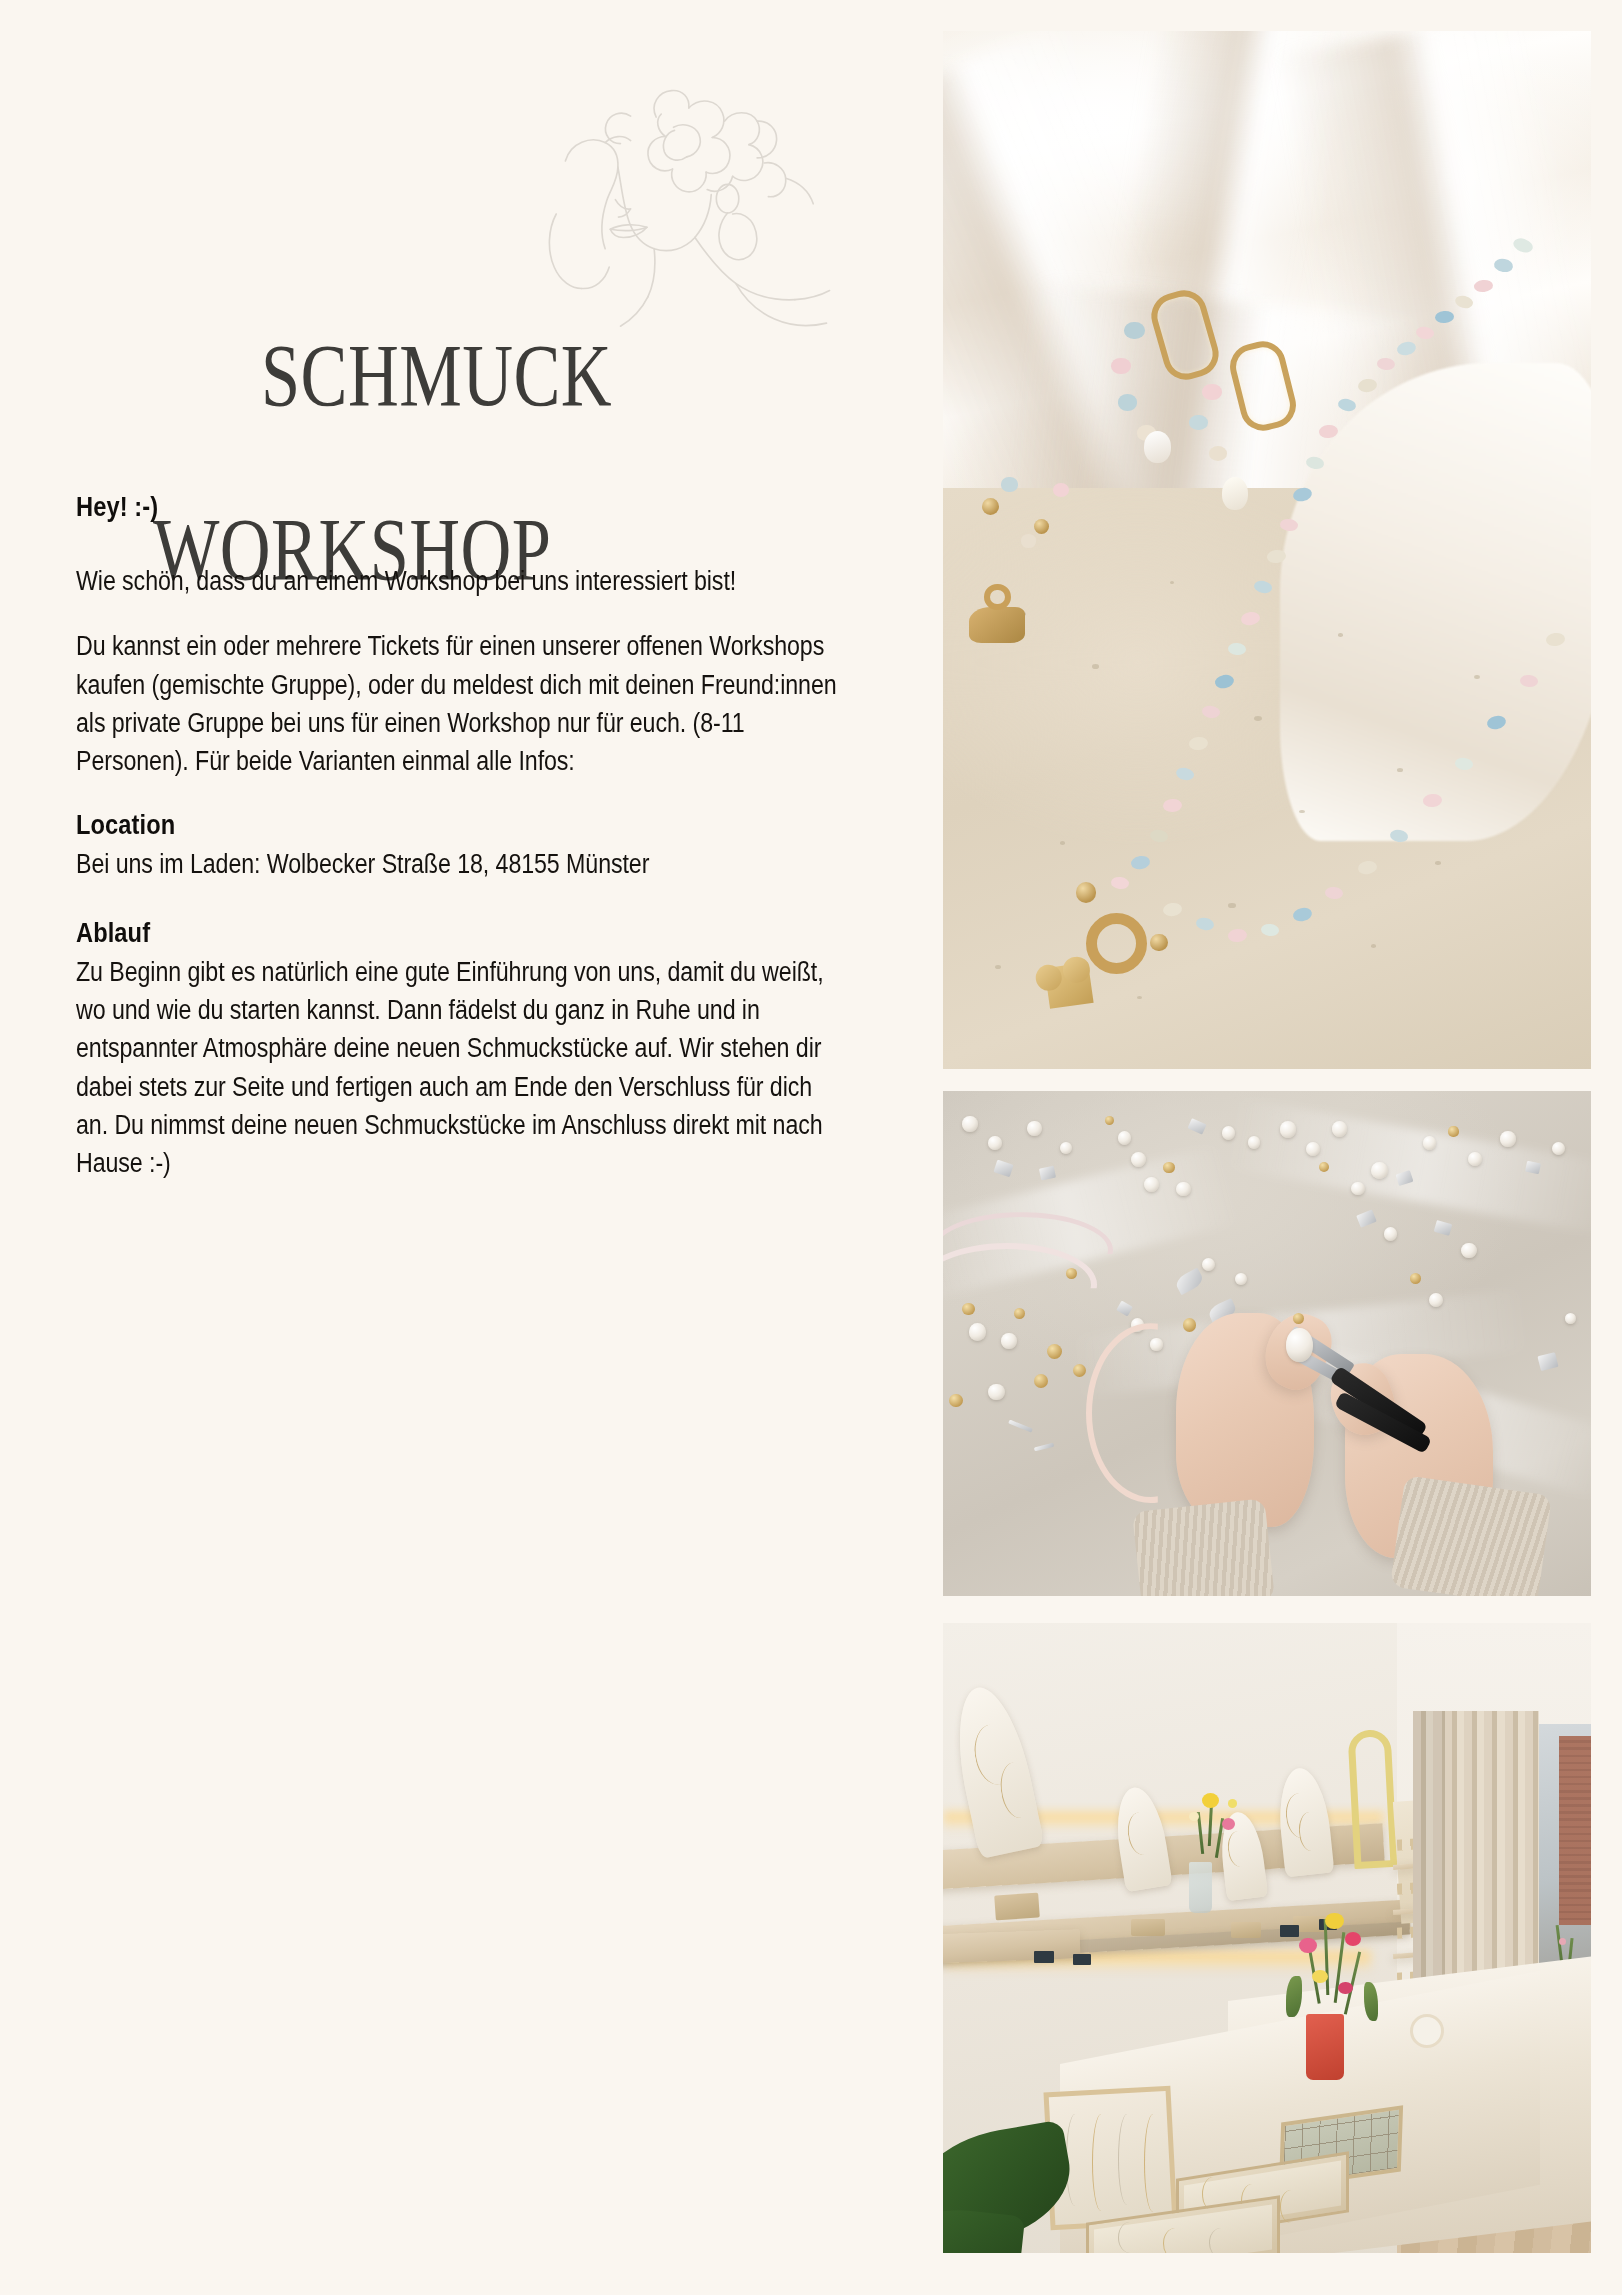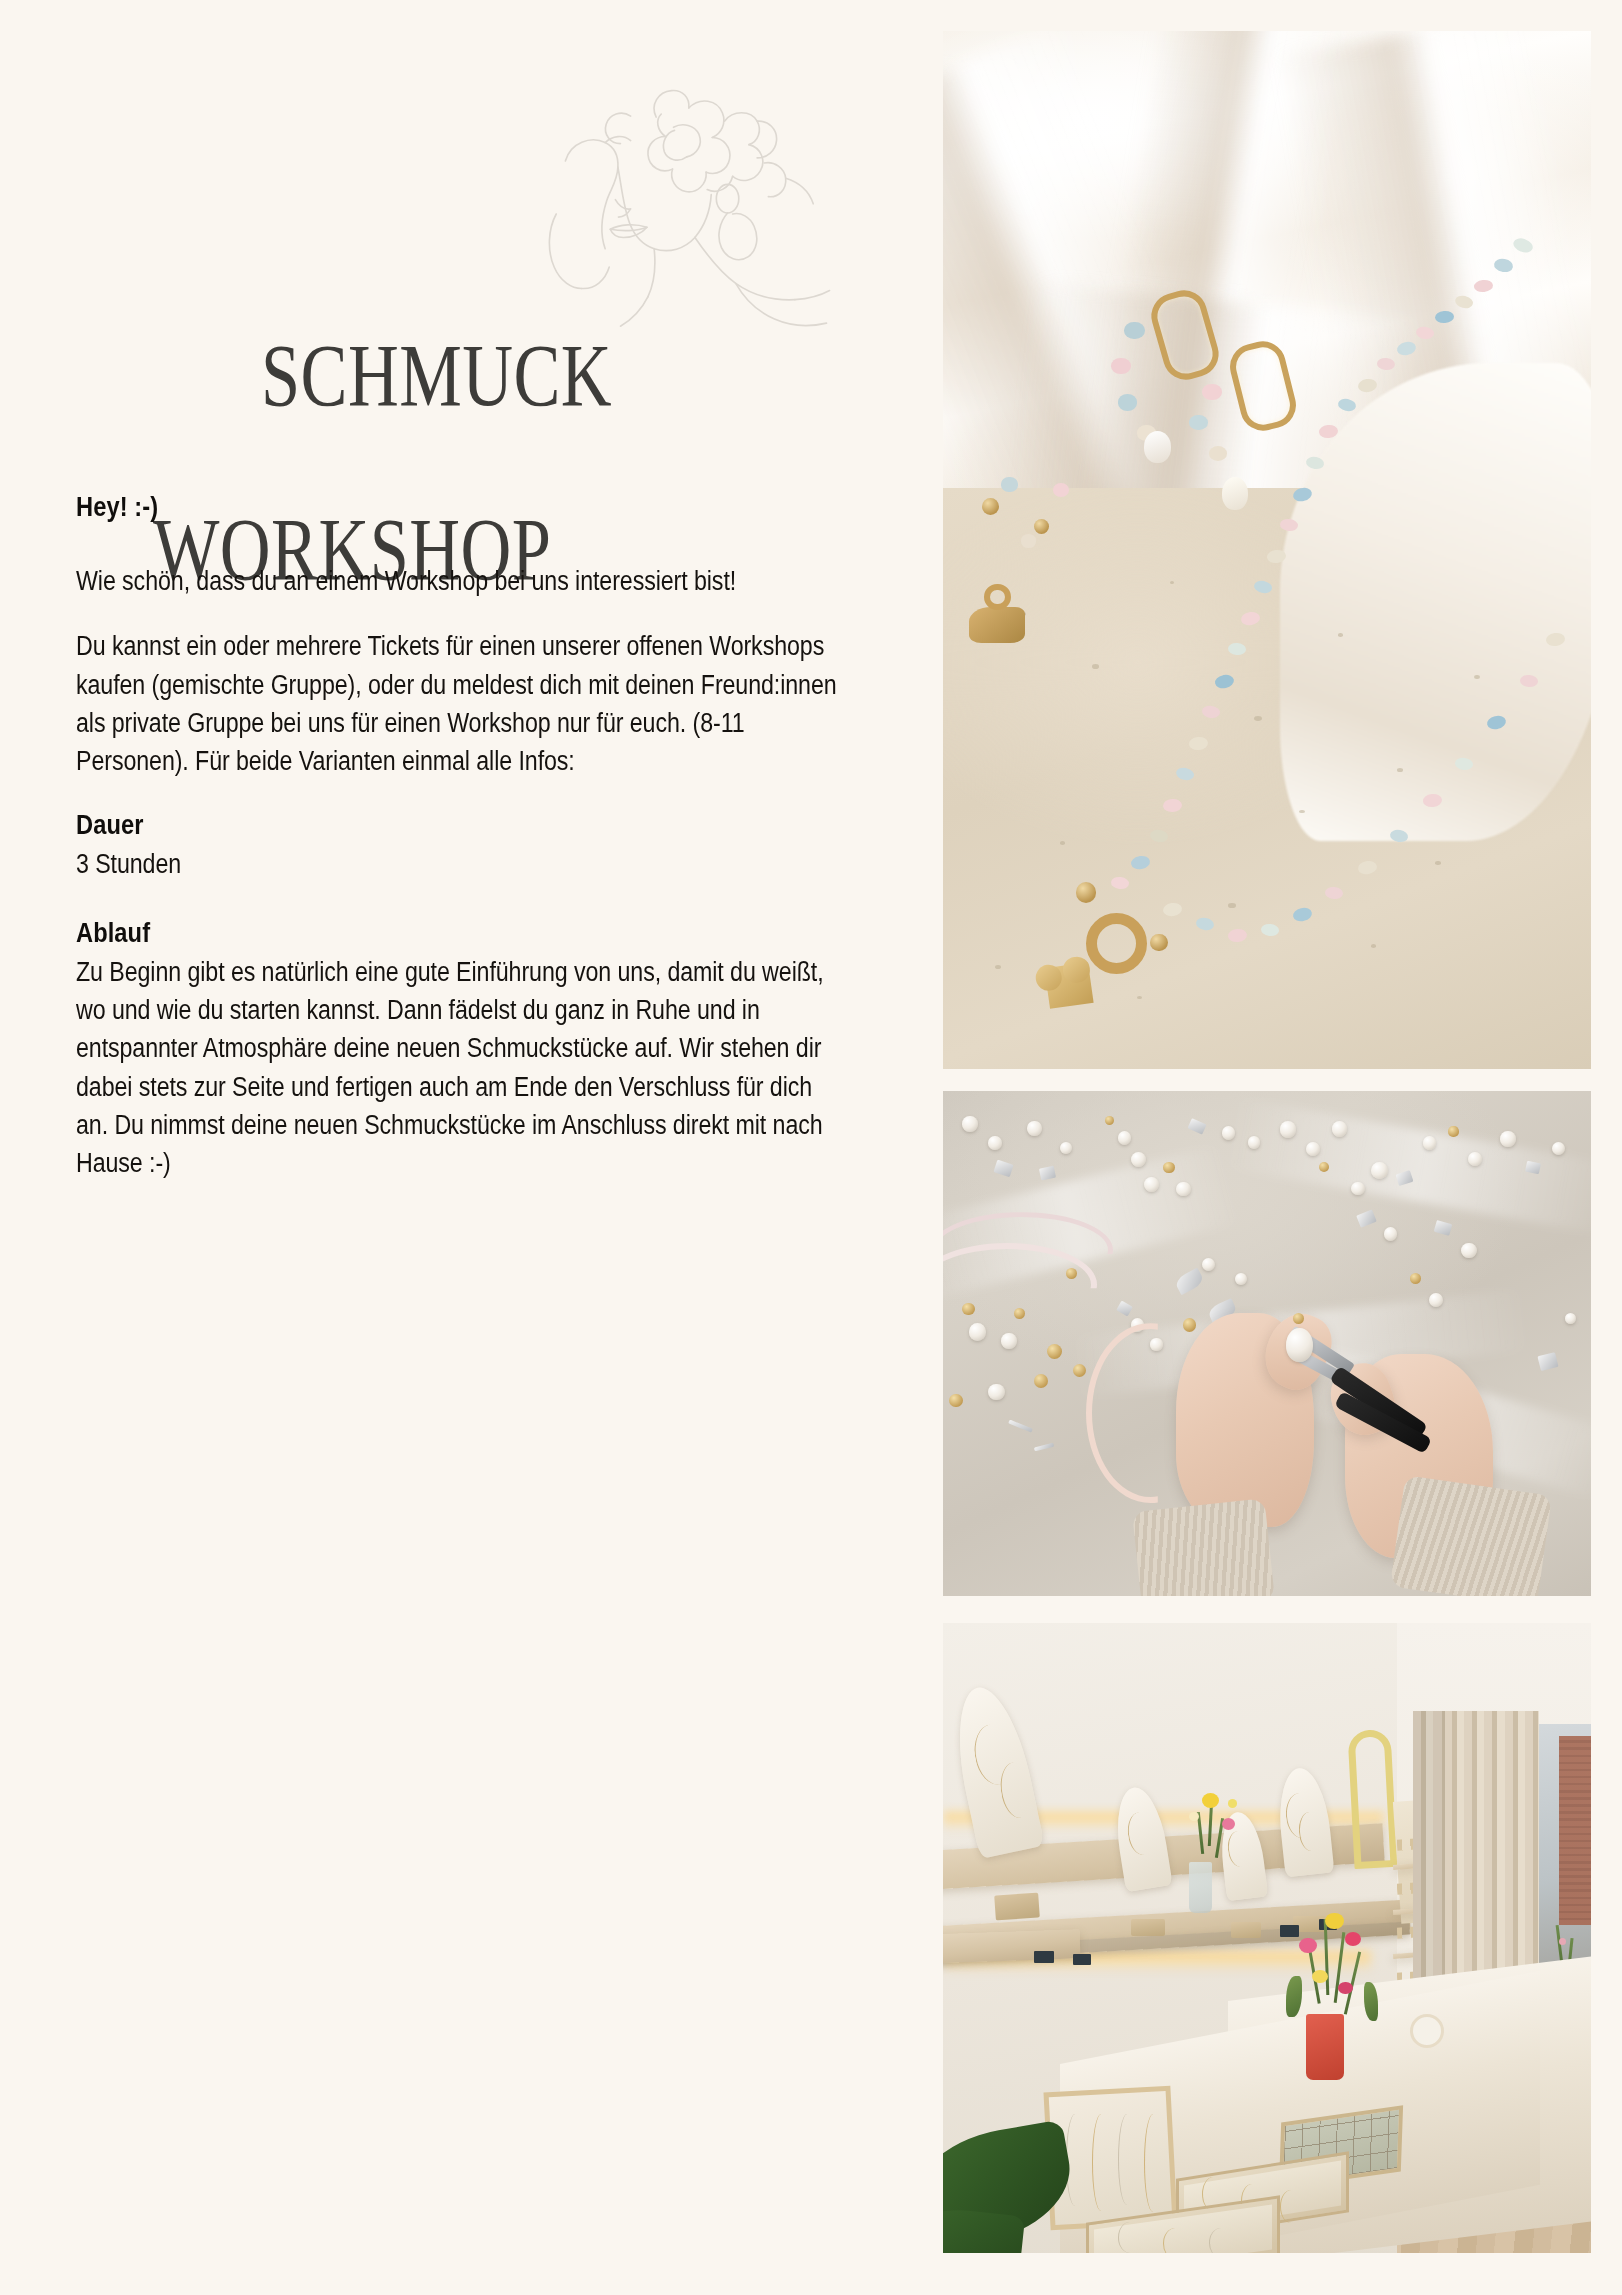--- a/index.html
+++ b/index.html
@@ -408,25 +408,25 @@
       <h2 class="sec-head greeting">Hey! :-)</h2>
 
       <p class="sec-body">Wie schön, dass du an einem Workshop bei uns interessiert bist!</p>
 
       <div class="gap-lg"></div>
 
       <p class="sec-body">Du kannst ein oder mehrere Tickets für einen unserer offenen Workshops kaufen (gemischte Gruppe), oder du meldest dich mit deinen Freund:innen als private Gruppe bei uns für einen Workshop nur für euch. (8-11 Personen). Für beide Varianten einmal alle Infos:</p>
 
       <div class="gap-lg"></div>
 
-
       <div class="sec">
-        <h2 class="sec-head">Dauer</h2>
-        <p class="sec-body">3 Stunden</p>
+        <h2 class="sec-head">Location</h2>
+        <p class="sec-body">Bei uns im Laden: Wolbecker Straße 18, 48155 Münster</p>
       </div>
+
 
 
       <div class="sec">
         <h2 class="sec-head">Ablauf</h2>
         <p class="sec-body">Zu Beginn gibt es natürlich eine gute Einführung von uns, damit du weißt, wo und wie du starten kannst. Dann fädelst du ganz in Ruhe und in entspannter Atmosphäre deine neuen Schmuckstücke auf. Wir stehen dir dabei stets zur Seite und fertigen auch am Ende den Verschluss für dich an. Du nimmst deine neuen Schmuckstücke im Anschluss direkt mit nach Hause :-)</p>
       </div>
 
     </div>
   </div>
 

